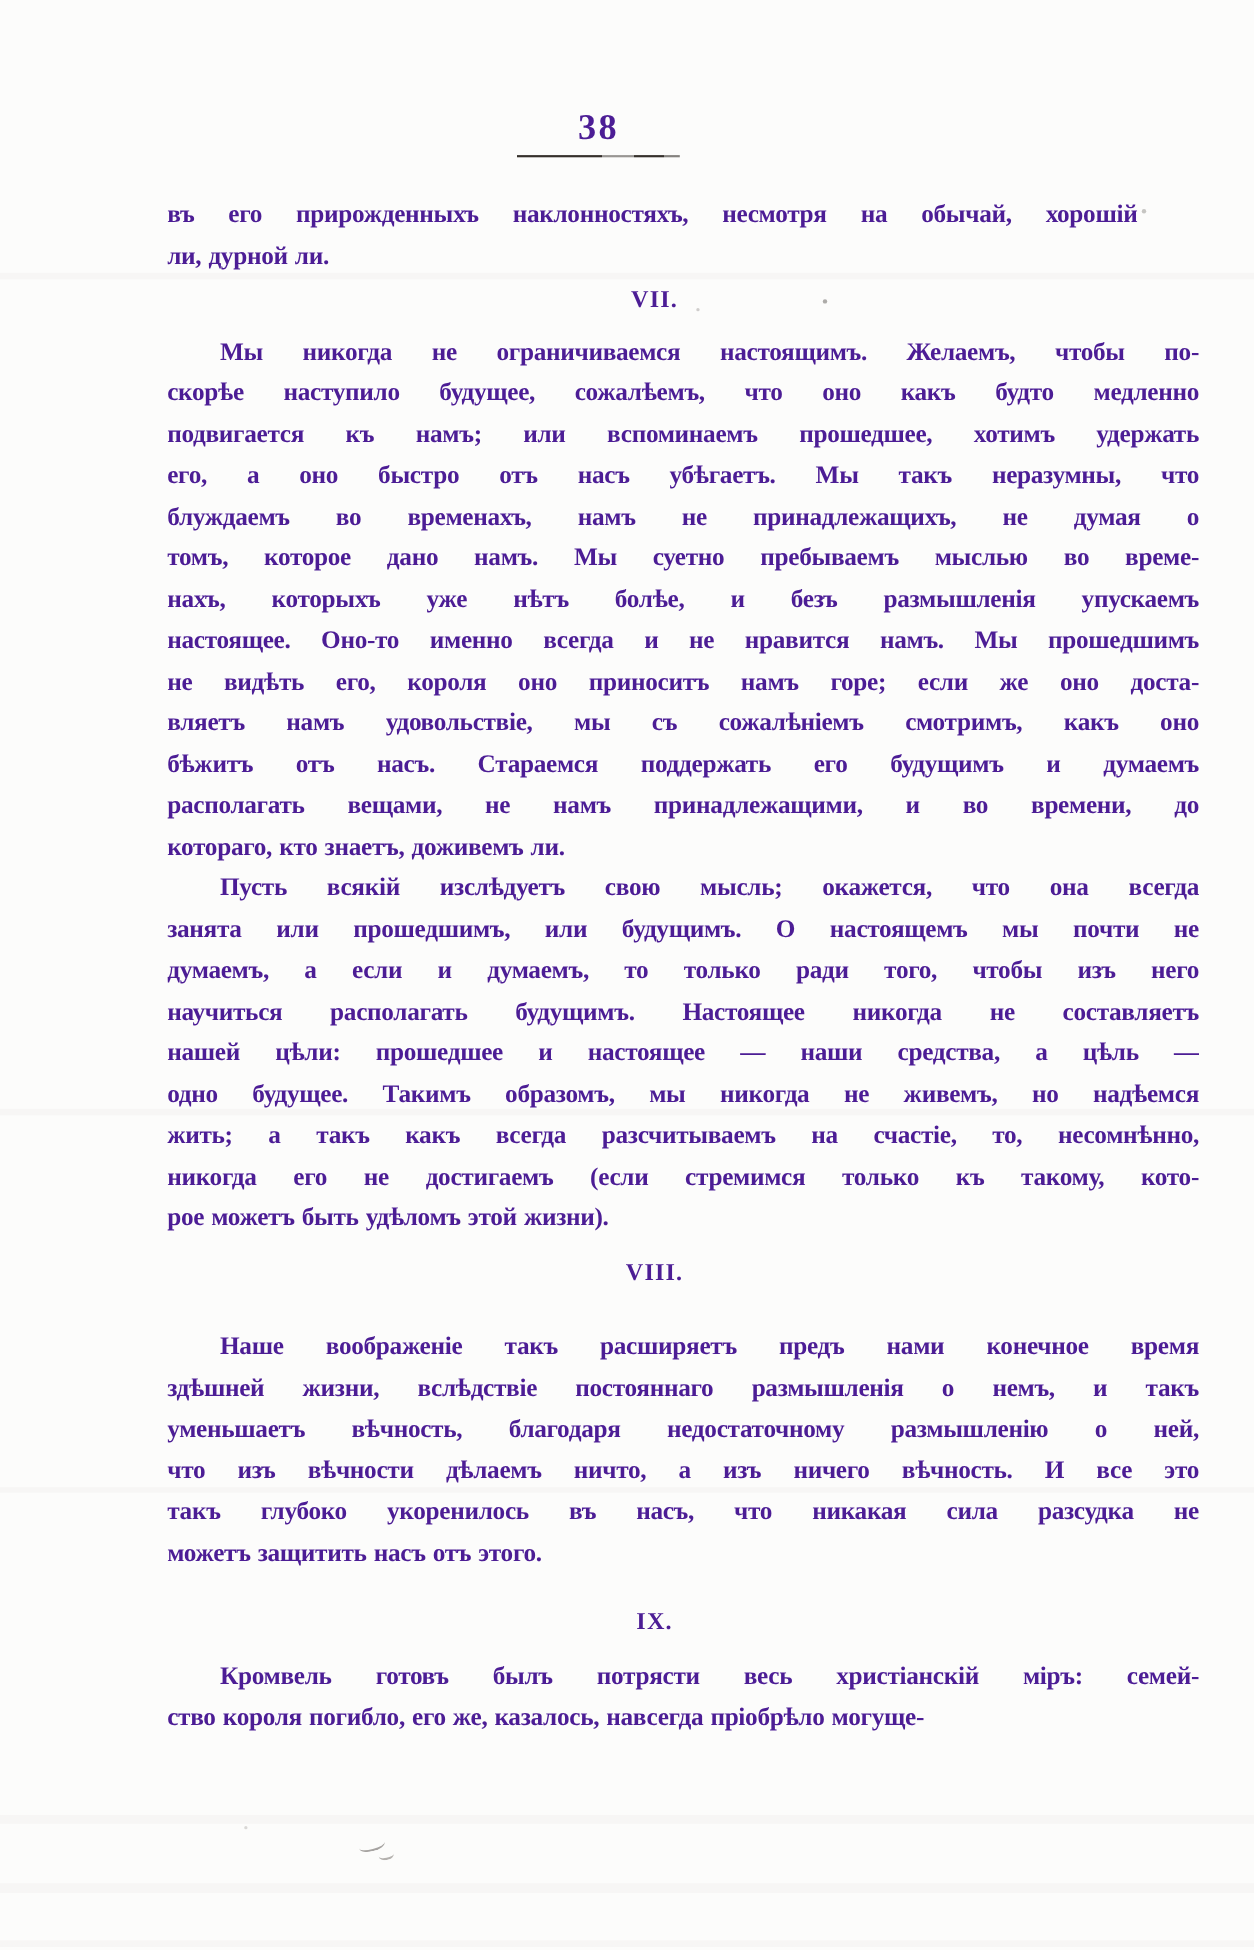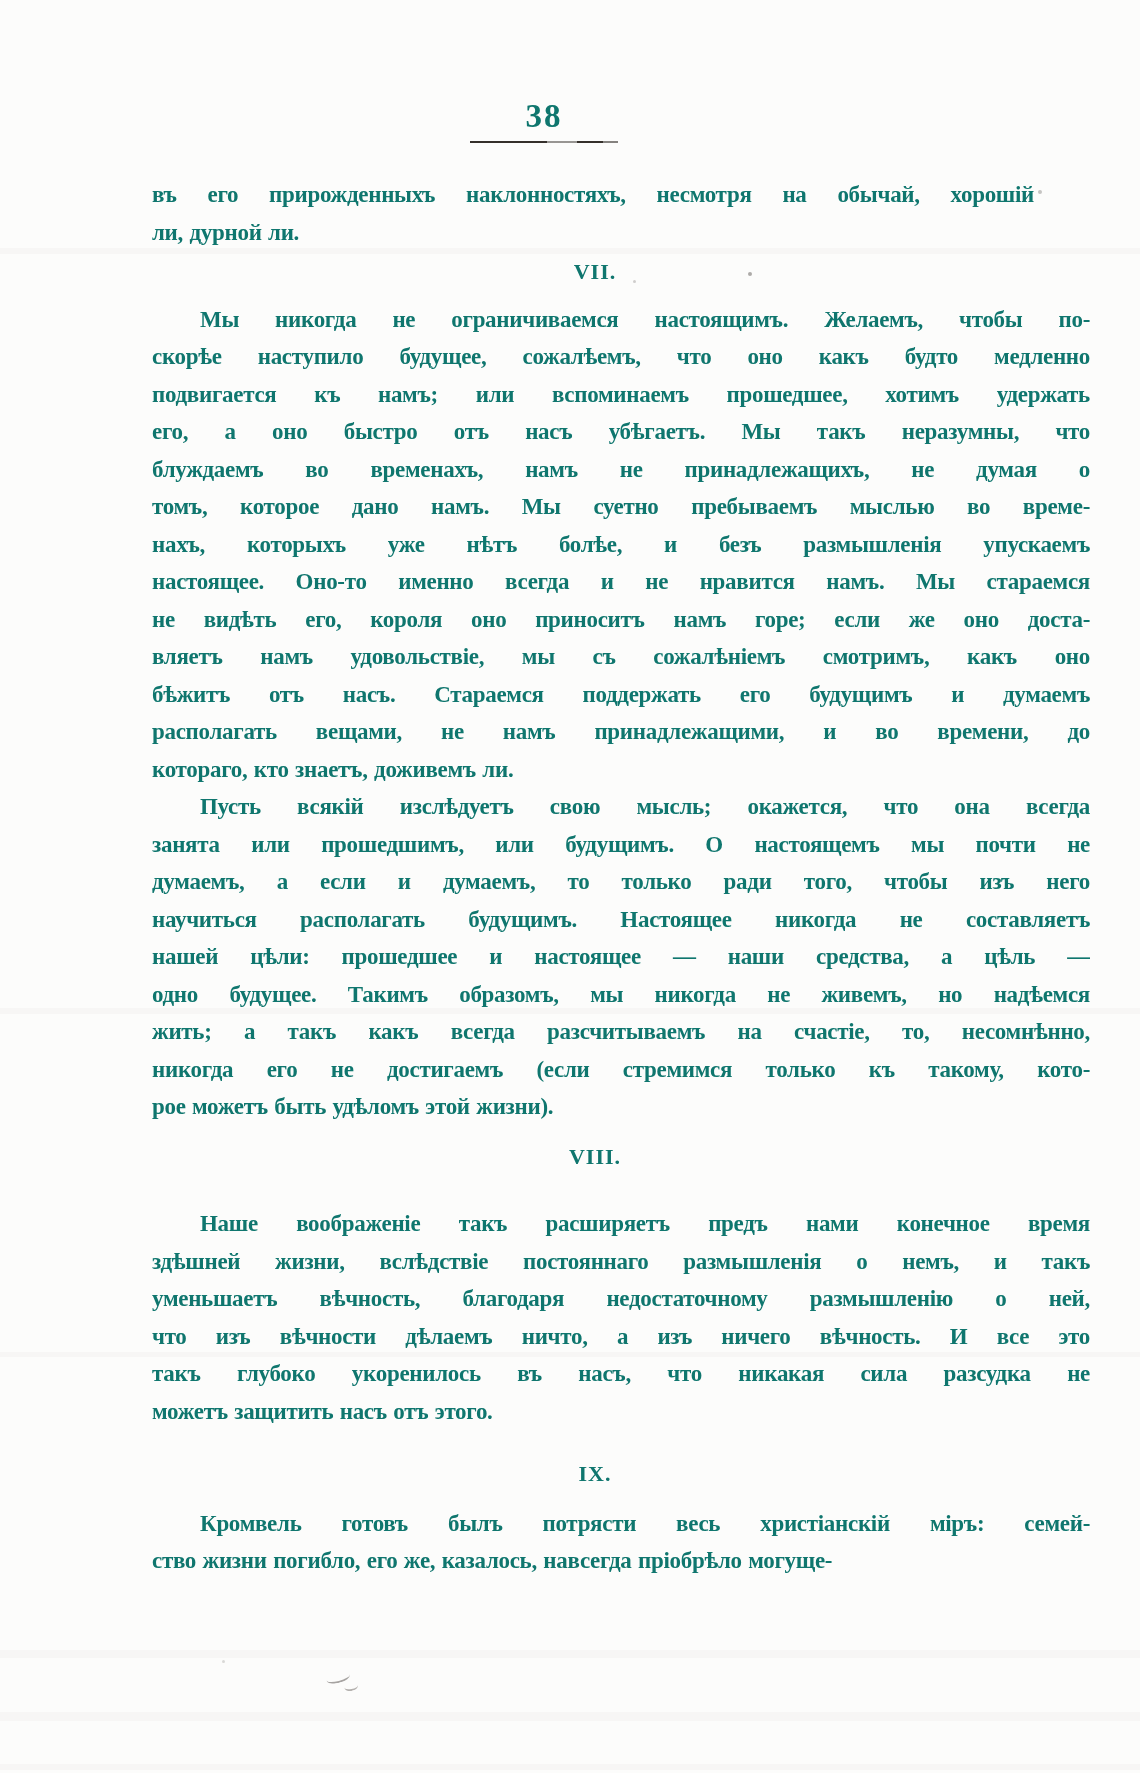--- a/index.html
+++ b/index.html
@@ -66,21 +66,21 @@
   }
   .smudge::after{
     content:"";position:absolute;left:22px;top:16px;width:14px;height:7px;
     border-bottom:2px solid rgba(62,56,50,.38);border-radius:50%;
     transform:rotate(-10deg);
   }
 </style>
 </head>
 <body style="background: rgb(252, 252, 251);">
 
-<div class="page" style="color: #0f766e;">
+<div class="page" style="color: #4c1d95;">
 
   <div class="band b1"></div>
   <div class="band b2"></div>
   <div class="band b3"></div>
   <div class="band b4"></div>
   <div class="band b5"></div>
   <div class="band b6"></div>
 
   <div class="folio-wrap">
     <div class="folio">38</div>
@@ -97,21 +97,21 @@
       <section>
         <div class="heading">VII.</div>
         <div class="para indent">
           <div class="line">Мы никогда не ограничиваемся настоящимъ. Желаемъ, чтобы по-</div>
           <div class="line">скорѣе наступило будущее, сожалѣемъ, что оно какъ будто медленно</div>
           <div class="line">подвигается къ намъ; или вспоминаемъ прошедшее, хотимъ удержать</div>
           <div class="line">его, а оно быстро отъ насъ убѣгаетъ. Мы такъ неразумны, что</div>
           <div class="line">блуждаемъ во временахъ, намъ не принадлежащихъ, не думая о</div>
           <div class="line">томъ, которое дано намъ. Мы суетно пребываемъ мыслью во време-</div>
           <div class="line">нахъ, которыхъ уже нѣтъ болѣе, и безъ размышленія упускаемъ</div>
-          <div class="line">настоящее. Оно-то именно всегда и не нравится намъ. Мы стараемся</div>
+          <div class="line">настоящее. Оно-то именно всегда и не нравится намъ. Мы прошедшимъ</div>
           <div class="line">не видѣть его, короля оно приноситъ намъ горе; если же оно доста-</div>
           <div class="line">вляетъ намъ удовольствіе, мы съ сожалѣніемъ смотримъ, какъ оно</div>
           <div class="line">бѣжитъ отъ насъ. Стараемся поддержать его будущимъ и думаемъ</div>
           <div class="line">располагать вещами, не намъ принадлежащими, и во времени, до</div>
           <div class="line last">котораго, кто знаетъ, доживемъ ли.</div>
         </div>
         <div class="para indent">
           <div class="line">Пусть всякій изслѣдуетъ свою мысль; окажется, что она всегда</div>
           <div class="line">занята или прошедшимъ, или будущимъ. О настоящемъ мы почти не</div>
           <div class="line">думаемъ, а если и думаемъ, то только ради того, чтобы изъ него</div>
@@ -131,21 +131,21 @@
           <div class="line">уменьшаетъ вѣчность, благодаря недостаточному размышленію о ней,</div>
           <div class="line">что изъ вѣчности дѣлаемъ ничто, а изъ ничего вѣчность. И все это</div>
           <div class="line">такъ глубоко укоренилось въ насъ, что никакая сила разсудка не</div>
           <div class="line last">можетъ защитить насъ отъ этого.</div>
         </div>
       </section>
       <section>
         <div class="heading">IX.</div>
         <div class="para indent">
           <div class="line">Кромвель готовъ былъ потрясти весь христіанскій міръ: семей-</div>
-          <div class="line last">ство жизни погибло, его же, казалось, навсегда пріобрѣло могуще-</div>
+          <div class="line last">ство короля погибло, его же, казалось, навсегда пріобрѣло могуще-</div>
         </div>
       </section>
     </div>
 
   <div class="speck s1"></div>
   <div class="speck s2"></div>
   <div class="speck s3"></div>
   <div class="speck s4"></div>
   <div class="smudge"></div>
 

